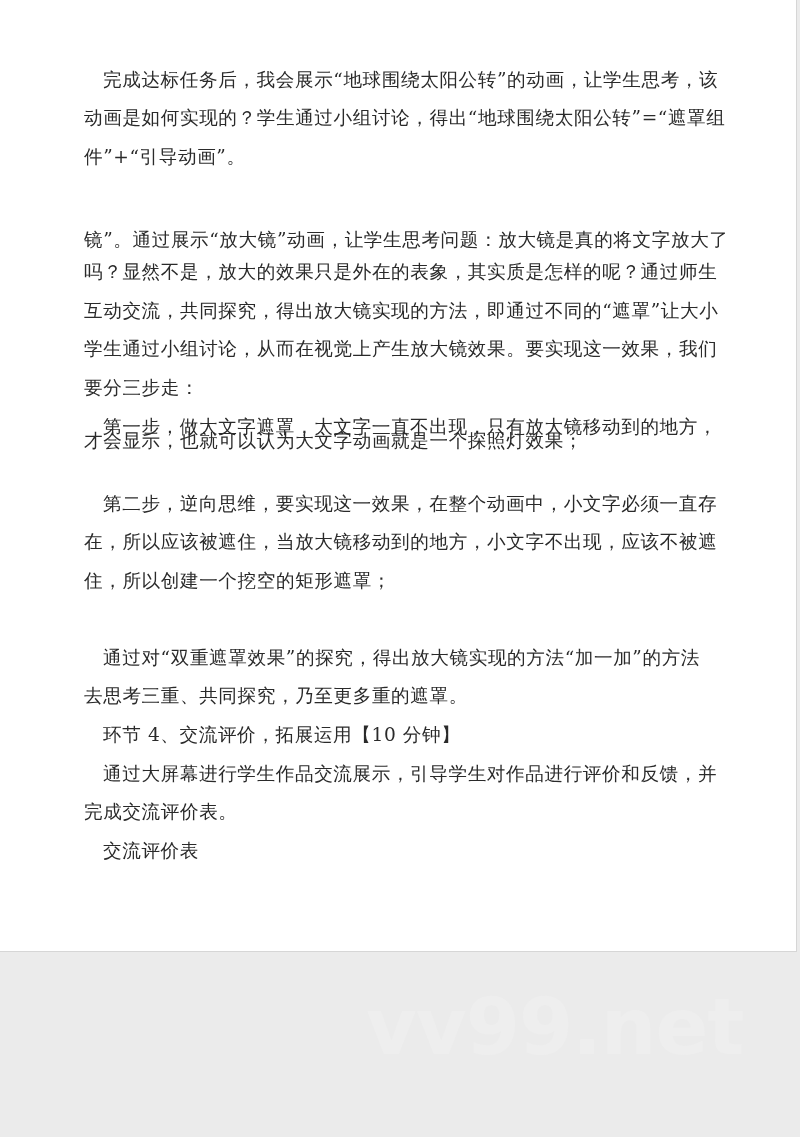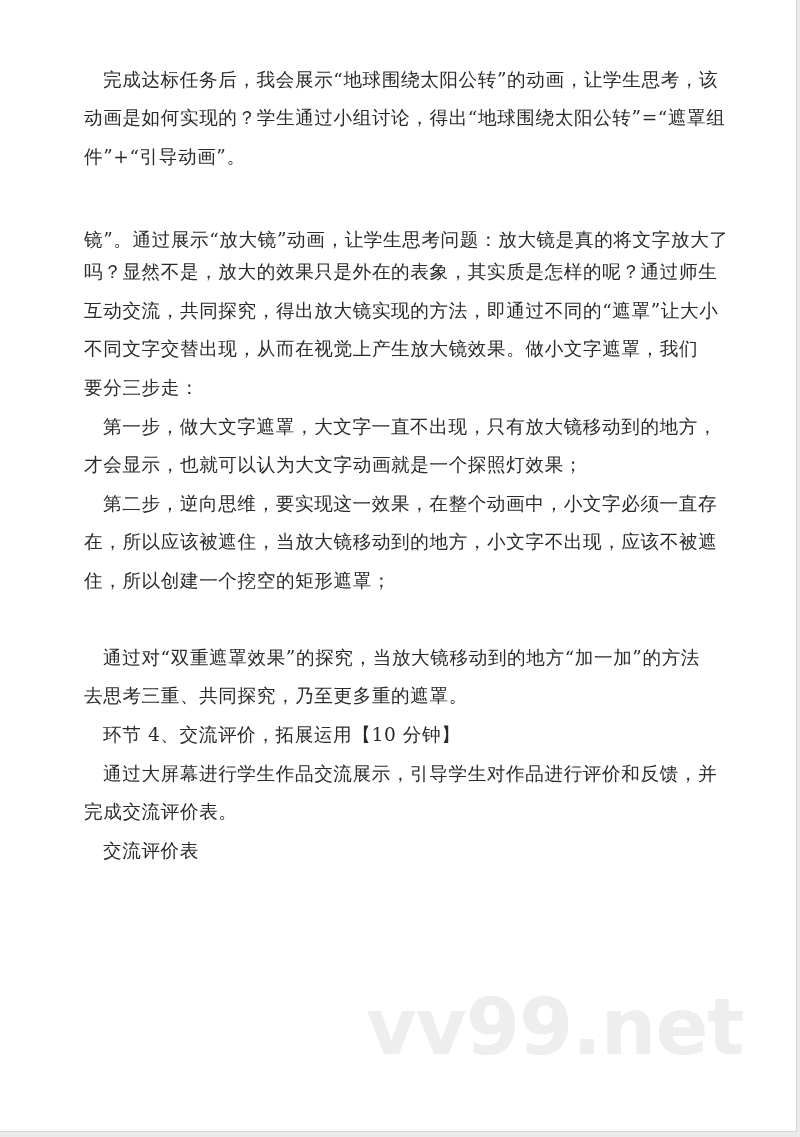--- a/index.html
+++ b/index.html
@@ -2,21 +2,21 @@
 <html><head>
 <meta charset="utf-8">
 <style>
   html, body { margin: 0; padding: 0; }
   body {
     width: 800px; height: 1137px; position: relative; overflow: hidden;
     background: #ebebeb;
     font-family: "DejaVu Serif", "Liberation Serif", serif;
   }
   .page {
-    position: absolute; left: 0; top: 0; width: 797px; height: 1132px;
+    position: absolute; left: 0; top: 0; width: 797px; height: 952px;
     background: #ffffff;
     border-right: 1px solid #d6d6d6;
     border-bottom: 1px solid #d6d6d6;
     box-sizing: border-box;
   }
   .line {
     position: absolute; left: 84px;
     height: 38px; line-height: 38px;
     font-size: 18.6px; color: #2a2a2a;
     white-space: nowrap; letter-spacing: 0.6px;
@@ -32,28 +32,28 @@
 </head>
 <body>
 
 <div class="page">
   <div class="line indent" style="top:61px">完成达标任务后，我会展示“地球围绕太阳公转”的动画，让学生思考，该</div>
   <div class="line" style="top:99px">动画是如何实现的？学生通过小组讨论，得出“地球围绕太阳公转”=“遮罩组</div>
   <div class="line" style="top:138px">件”+“引导动画”。</div>
   <div class="line" style="top:221px">镜”。通过展示“放大镜”动画，让学生思考问题：放大镜是真的将文字放大了</div>
   <div class="line" style="top:253px">吗？显然不是，放大的效果只是外在的表象，其实质是怎样的呢？通过师生</div>
   <div class="line" style="top:292px">互动交流，共同探究，得出放大镜实现的方法，即通过不同的“遮罩”让大小</div>
-  <div class="line" style="top:330px">不同文字交替出现，从而在视觉上产生放大镜效果。做小文字遮罩，我们</div>
+  <div class="line" style="top:330px">学生通过小组讨论，从而在视觉上产生放大镜效果。要实现这一效果，我们</div>
   <div class="line" style="top:369px">要分三步走：</div>
   <div class="line indent" style="top:408px">第一步，做大文字遮罩，大文字一直不出现，只有放大镜移动到的地方，</div>
-  <div class="line" style="top:446px">才会显示，也就可以认为大文字动画就是一个探照灯效果；</div>
+  <div class="line" style="top:422px">才会显示，也就可以认为大文字动画就是一个探照灯效果；</div>
   <div class="line indent" style="top:485px">第二步，逆向思维，要实现这一效果，在整个动画中，小文字必须一直存</div>
   <div class="line" style="top:523px">在，所以应该被遮住，当放大镜移动到的地方，小文字不出现，应该不被遮</div>
   <div class="line" style="top:562px">住，所以创建一个挖空的矩形遮罩；</div>
-  <div class="line indent" style="top:639px">通过对“双重遮罩效果”的探究，当放大镜移动到的地方“加一加”的方法</div>
+  <div class="line indent" style="top:639px">通过对“双重遮罩效果”的探究，得出放大镜实现的方法“加一加”的方法</div>
   <div class="line" style="top:677px">去思考三重、共同探究，乃至更多重的遮罩。</div>
   <div class="line indent" style="top:716px">环节 4、交流评价，拓展运用【10 分钟】</div>
   <div class="line indent" style="top:755px">通过大屏幕进行学生作品交流展示，引导学生对作品进行评价和反馈，并</div>
   <div class="line" style="top:793px">完成交流评价表。</div>
   <div class="line indent" style="top:832px">交流评价表</div>
 
   <div class="watermark">vv99.net</div>
 </div>
 
 </body></html>

